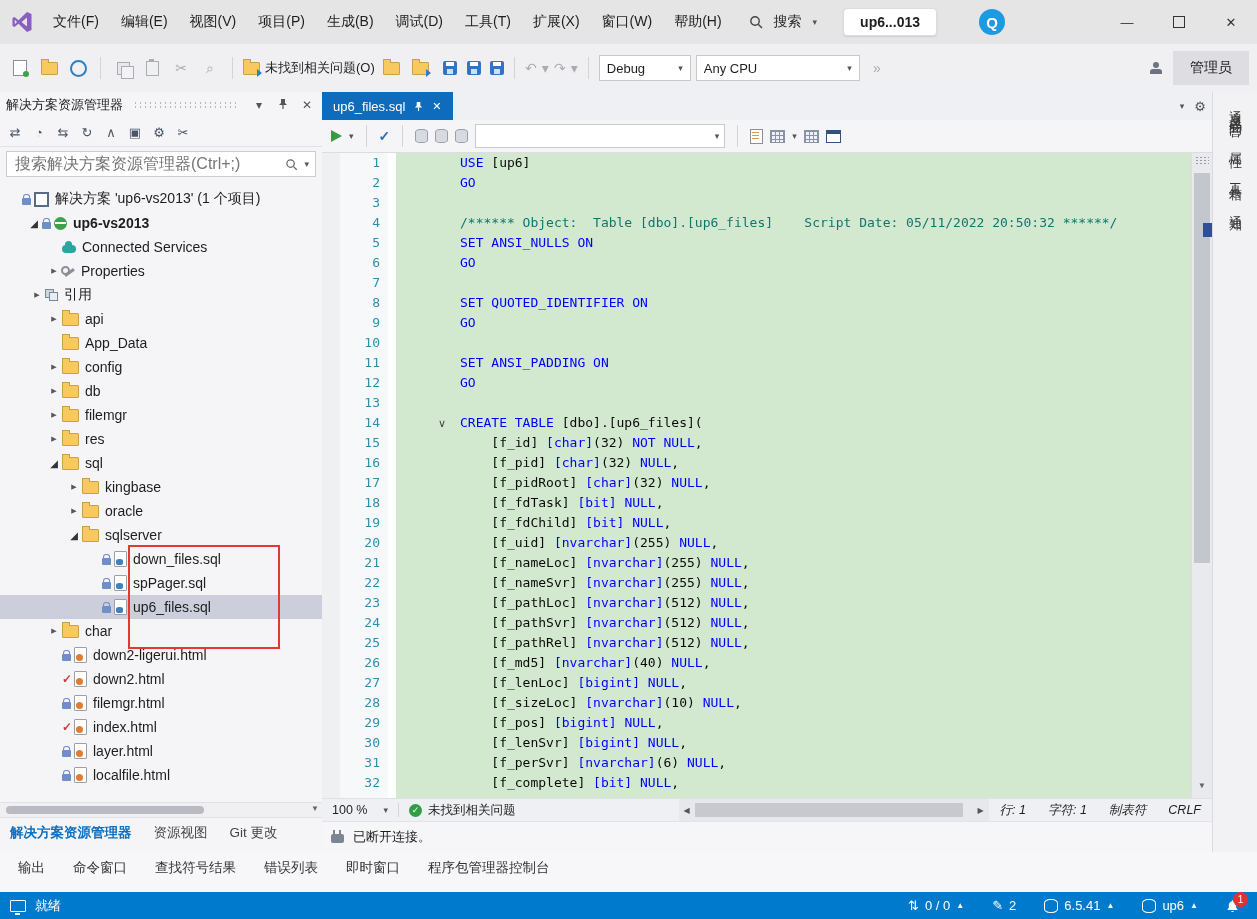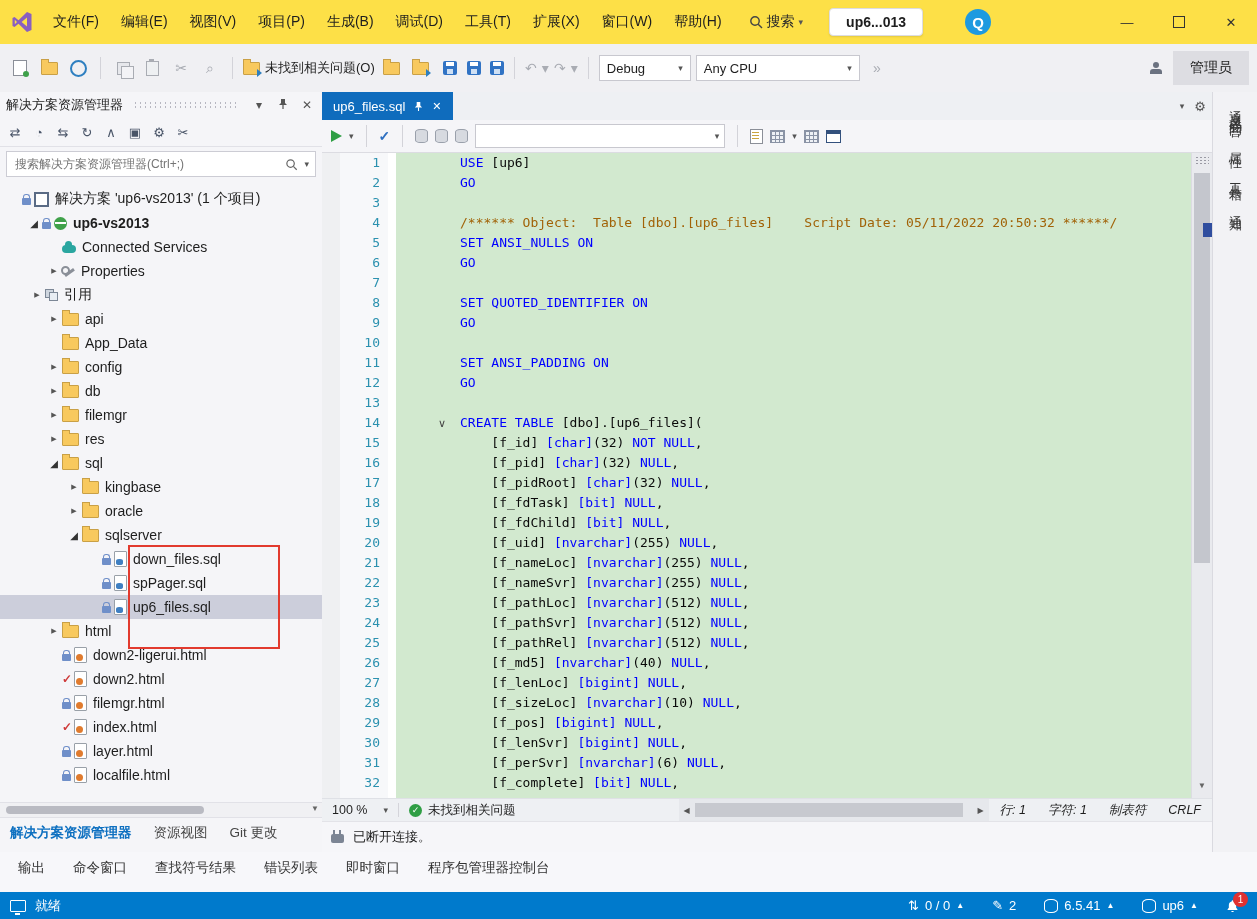--- a/index.html
+++ b/index.html
@@ -1,26 +1,26 @@
 <!DOCTYPE html>
 <html><head>
 <meta charset="utf-8">
 <style>
   html,body{margin:0;padding:0;background:#ddd;}
   .win{position:relative;width:1257px;height:919px;background:#fff;overflow:hidden;
        font-family:"Liberation Sans",sans-serif;font-size:13px;color:#1e1e1e;user-select:none;}
   .ic,.ti{display:inline-block;position:relative;vertical-align:middle;flex:none;}
 
   
-  .titlebar{position:absolute;top:0;left:0;right:0;height:44px;background:#fde047;border-bottom:1px solid #e4e4e9;
+  .titlebar{position:absolute;top:0;left:0;right:0;height:44px;background:#e5e5e5;border-bottom:1px solid #e4e4e9;
             display:flex;align-items:center;padding-left:10px;}
   .vs-logo{width:24px;height:24px;margin-right:8px;}
   #menu-row{display:flex;height:100%;}
   .menu-item{padding:0 11px;font-size:14px;display:flex;align-items:center;cursor:default;}
-  .tb-search{display:flex;align-items:center;gap:4px;margin-left:16px;font-size:14px;color:#2b2b2b;justify-content:space-between;}
+  .tb-search{display:flex;align-items:center;gap:11px;margin-left:16px;font-size:14px;color:#2b2b2b;justify-content:space-between;}
   .car{font-size:9px;color:#555;}
   .title-box{margin-left:26px;background:#fff;border:1px solid #dcdce2;border-radius:4px;padding:5px 16px;
              font-weight:bold;font-size:14px;box-shadow:0 1px 2px rgba(0,0,0,.10);}
   .q-badge{width:26px;height:26px;border-radius:50%;background:#1e9ae0;color:#fff;font-weight:bold;font-size:15px;
            display:flex;align-items:center;justify-content:center;margin-left:42px;}
   .win-btns{margin-left:auto;display:flex;height:100%;}
   .win-btn{width:52px;display:flex;align-items:center;justify-content:center;font-size:13px;color:#333;}
   .max-glyph{width:10px;height:10px;border:1px solid #333;}
 
   
@@ -53,21 +53,21 @@
 
   
   .left-panel{position:absolute;top:92px;left:0;width:322px;height:760px;background:#f5f5f8;
               border-right:1px solid #cfcfd6;display:flex;flex-direction:column;}
   .panel-header{height:26px;display:flex;align-items:center;padding:0 6px;gap:6px;font-size:13px;}
   .dots{flex:1;height:9px;margin:0 4px;background-image:radial-gradient(#b7b7c1 1px,transparent 1.1px);background-size:5px 4px;}
   .ph-btn{width:18px;text-align:center;color:#555;font-size:12px;}
   .sx-toolbar{height:28px;display:flex;align-items:center;padding:0 4px;gap:2px;border-bottom:1px solid #e1e1e7;}
   .tico{width:22px;height:22px;display:flex;align-items:center;justify-content:center;color:#4a5568;font-size:13px;}
   .sx-search{margin:4px 6px;background:#fff;border:1px solid #ccccd4;height:24px;display:flex;align-items:center;padding:0 6px;gap:6px;}
-  .sx-search input{border:0;outline:0;flex:1;min-width:0;font-size:12px;color:#666;background:transparent;font-family:inherit;}
+  .sx-search input{border:0;outline:0;flex:1;min-width:0;font-size:16px;color:#666;background:transparent;font-family:inherit;}
   .tree{flex:1;position:relative;overflow:hidden;padding-top:6px;font-size:14px;}
   .tree-row{height:24px;display:flex;align-items:center;white-space:nowrap;}
   .tree-row.sel{background:#cccedb;}
   .arr{width:16px;text-align:center;font-size:7px;color:#555;}
   .arr.exp{font-size:10px;color:#333;}
   .tlabel{margin-left:6px;}
   .bold{font-weight:bold;}
   .redbox{position:absolute;left:128px;top:364px;width:148px;height:100px;border:2px solid #e23a2e;pointer-events:none;}
   .ti-folder{width:15px;height:11px;background:#f8c95e;border:1px solid #c9a046;border-radius:1px;}
   .ti-folder::before{content:"";position:absolute;top:-4px;left:-1px;width:6px;height:3px;background:#f8c95e;border:1px solid #c9a046;border-bottom:0;}
@@ -116,21 +116,21 @@
 
   .code-view{flex:1;display:flex;overflow:hidden;font-family:"DejaVu Sans Mono","Liberation Mono",monospace;
              font-size:13px;line-height:20px;}
   .bp-margin{width:18px;background:#eff0f2;}
   .gutter{width:48px;background:#f7f8fa;color:#2b91af;text-align:right;padding-right:8px;box-sizing:border-box;}
   .gutter .ln{height:20px;}
   .sel-margin{width:8px;background:#ffffff;}
   .code-area{flex:1;background:#d2e9cf;overflow:hidden;}
   .cl{height:20px;white-space:pre;padding-left:64px;position:relative;}
   .tk-k{color:#0000ff;}
-  .tk-c{color:#a16207;}
+  .tk-c{color:#0f766e;}
   .tk-d{color:#0a0a0a;}
   .outline-mark{position:absolute;left:42px;top:0;color:#444;font-size:11px;font-family:"Liberation Sans",sans-serif;}
   .vscroll{width:20px;background:#e9eaee;border-left:1px solid #dcdce2;position:relative;}
   .vgrip{position:absolute;top:3px;left:3px;right:3px;height:8px;
          background-image:radial-gradient(#9a9aa4 1px,transparent 1.2px);background-size:4px 3px;}
   .vthumb{position:absolute;left:2px;right:2px;top:20px;height:390px;background:#c4c6cd;}
   .vmark{position:absolute;right:0;top:70px;width:9px;height:14px;background:#2f4d9e;}
   .varrow{position:absolute;bottom:2px;left:0;right:0;text-align:center;font-size:8px;color:#666;}
 
   .ebottom{height:22px;background:#eef0f3;border-top:1px solid #dfe1e6;display:flex;align-items:center;font-size:12.5px;}
@@ -400,21 +400,21 @@
         </div>
         <div class="tree-row sel" style="padding-left: 86px;">
           <span class="arr"></span>
           <span class="ti ovl-lock"></span>
           <span class="ti ti-page ti-sql"></span>
           <span class="tlabel">up6_files.sql</span>
         </div>
         <div class="tree-row" style="padding-left: 46px;">
           <span class="arr">▶</span>
           <span class="ti ti-folder"></span>
-          <span class="tlabel">html</span>
+          <span class="tlabel">char</span>
         </div>
         <div class="tree-row" style="padding-left: 46px;">
           <span class="arr"></span>
           <span class="ti ovl-lock"></span>
           <span class="ti ti-page ti-html"></span>
           <span class="tlabel">down2-ligerui.html</span>
         </div>
         <div class="tree-row" style="padding-left: 46px;">
           <span class="arr"></span>
           <span class="ovl-check">✓</span>

